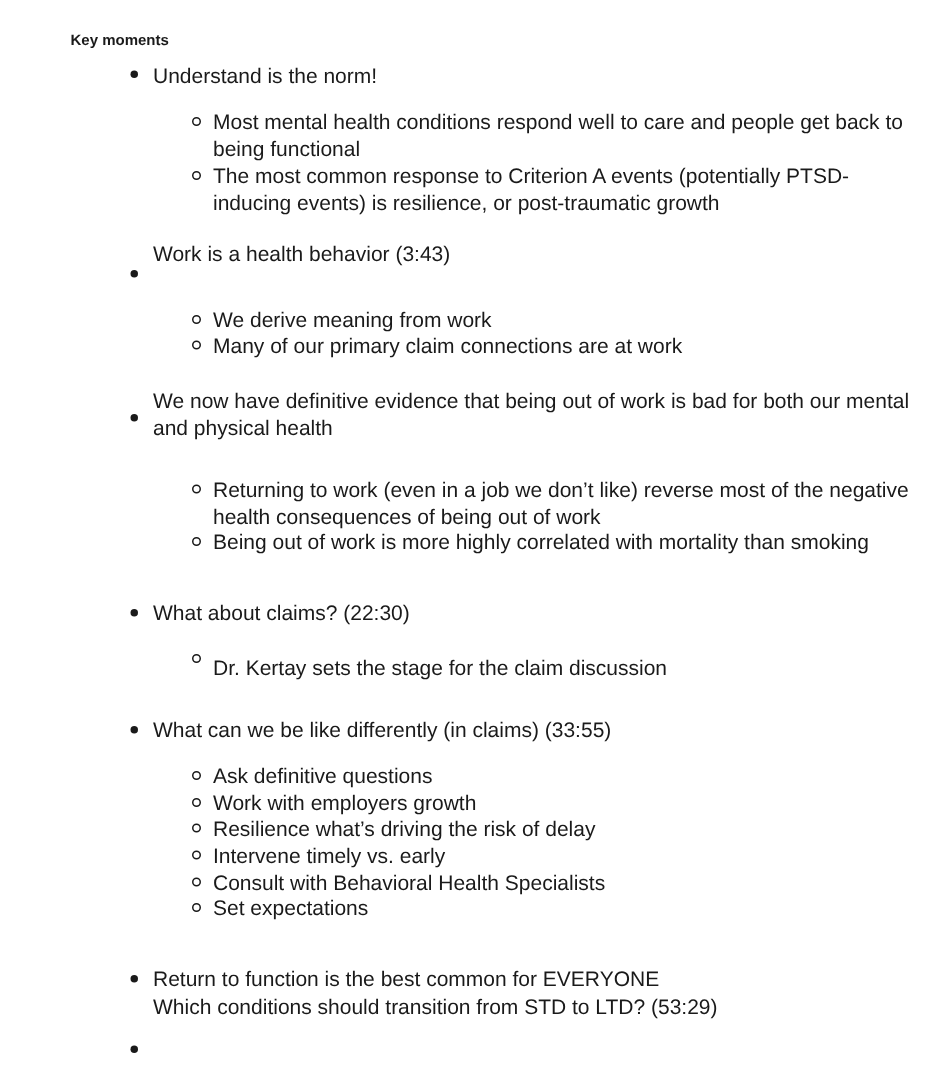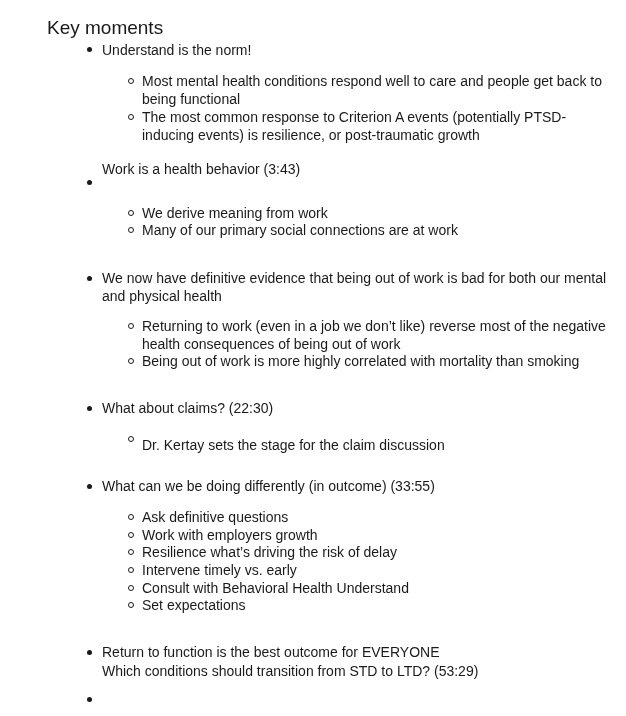--- a/index.html
+++ b/index.html
@@ -2,21 +2,21 @@
 <html><head>
   <meta charset="utf-8">
   <style>
     html, body { margin: 0; padding: 0; background: #ffffff; }
     body {
       width: 626px; height: 716px; overflow: hidden; position: relative;
       font-family: "Liberation Sans", sans-serif; color: #1a1a1a; font-size: 14px;
     }
     .title {
       position: absolute; left: 47px; top: 19px;
-      font-weight: normal; font-size: 19px; line-height: 18px;
+      font-weight: bold; font-size: 10px; line-height: 18px;
     }
     .item { position: absolute; left: 0; width: 626px; }
     .bullet {
       position: absolute; left: 87px; width: 5px; height: 5px;
       background: #1a1a1a; border-radius: 50%;
     }
     .btext {
       position: absolute; left: 102px; width: 515px; line-height: 18px;
     }
     .circle {
@@ -40,57 +40,57 @@
   <span class="circle" style="top:114px"></span>
   <div class="stext" style="top:108px">The most common response to Criterion A events (potentially PTSD-inducing events) is resilience, or post-traumatic growth</div>
 </div>
 
 <div class="item">
   <span class="bullet" style="top:180px"></span>
   <div class="btext" style="top:160px">Work is a health behavior (3:43)</div>
   <span class="circle" style="top:210px"></span>
   <div class="stext" style="top:204px">We derive meaning from work</div>
   <span class="circle" style="top:227px"></span>
-  <div class="stext" style="top:221px">Many of our primary social connections are at work</div>
+  <div class="stext" style="top:221px">Many of our primary claim connections are at work</div>
 </div>
 
 <div class="item">
   <span class="bullet" style="top:276px"></span>
-  <div class="btext" style="top:269px">We now have definitive evidence that being out of work is bad for both our mental and physical health</div>
+  <div class="btext" style="top:258px">We now have definitive evidence that being out of work is bad for both our mental and physical health</div>
   <span class="circle" style="top:323px"></span>
   <div class="stext" style="top:317px">Returning to work (even in a job we don’t like) reverse most of the negative health consequences of being out of work</div>
   <span class="circle" style="top:358px"></span>
   <div class="stext" style="top:352px">Being out of work is more highly correlated with mortality than smoking</div>
 </div>
 
 <div class="item">
   <span class="bullet" style="top:406px"></span>
   <div class="btext" style="top:399px">What about claims? (22:30)</div>
   <span class="circle" style="top:436px"></span>
   <div class="stext" style="top:436px">Dr. Kertay sets the stage for the claim discussion</div>
 </div>
 
 <div class="item">
   <span class="bullet" style="top:484px"></span>
-  <div class="btext" style="top:477px">What can we be doing differently (in outcome) (33:55)</div>
+  <div class="btext" style="top:477px">What can we be like differently (in claims) (33:55)</div>
   <span class="circle" style="top:514px"></span>
   <div class="stext" style="top:508px">Ask definitive questions</div>
   <span class="circle" style="top:532px"></span>
   <div class="stext" style="top:526px">Work with employers growth</div>
   <span class="circle" style="top:549px"></span>
   <div class="stext" style="top:543px">Resilience what’s driving the risk of delay</div>
   <span class="circle" style="top:567px"></span>
   <div class="stext" style="top:561px">Intervene timely vs. early</div>
   <span class="circle" style="top:585px"></span>
-  <div class="stext" style="top:579px">Consult with Behavioral Health Understand</div>
+  <div class="stext" style="top:579px">Consult with Behavioral Health Specialists</div>
   <span class="circle" style="top:602px"></span>
   <div class="stext" style="top:596px">Set expectations</div>
 </div>
 
 <div class="item">
   <span class="bullet" style="top:650px"></span>
-  <div class="btext" style="top:643px">Return to function is the best outcome for EVERYONE</div>
+  <div class="btext" style="top:643px">Return to function is the best common for EVERYONE</div>
 </div>
 
 <div class="item">
   <span class="bullet" style="top:697px"></span>
   <div class="btext" style="top:662px">Which conditions should transition from STD to LTD? (53:29)</div>
 </div>
 
 </body></html>

